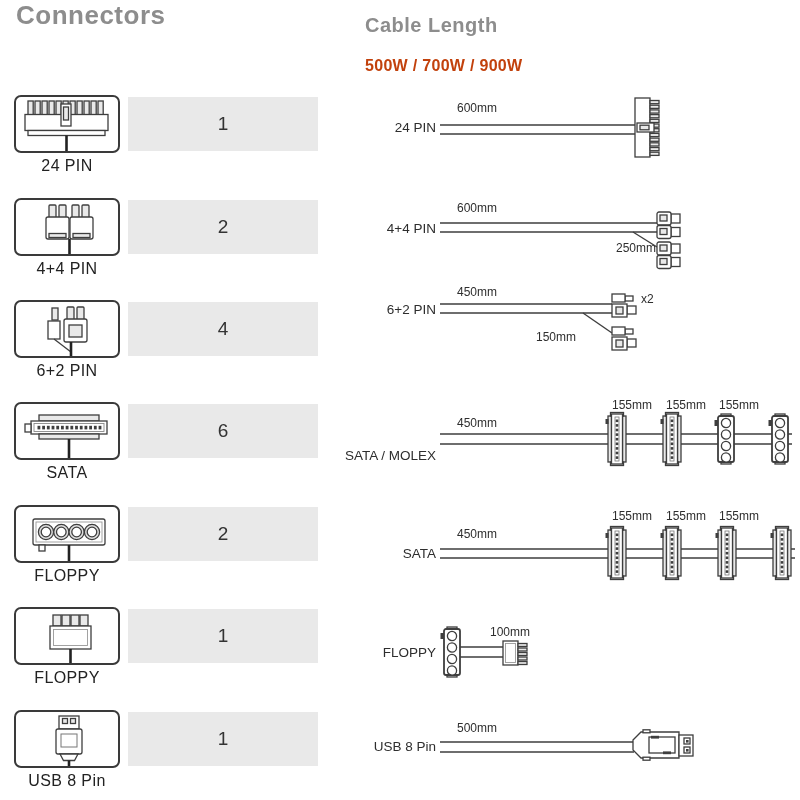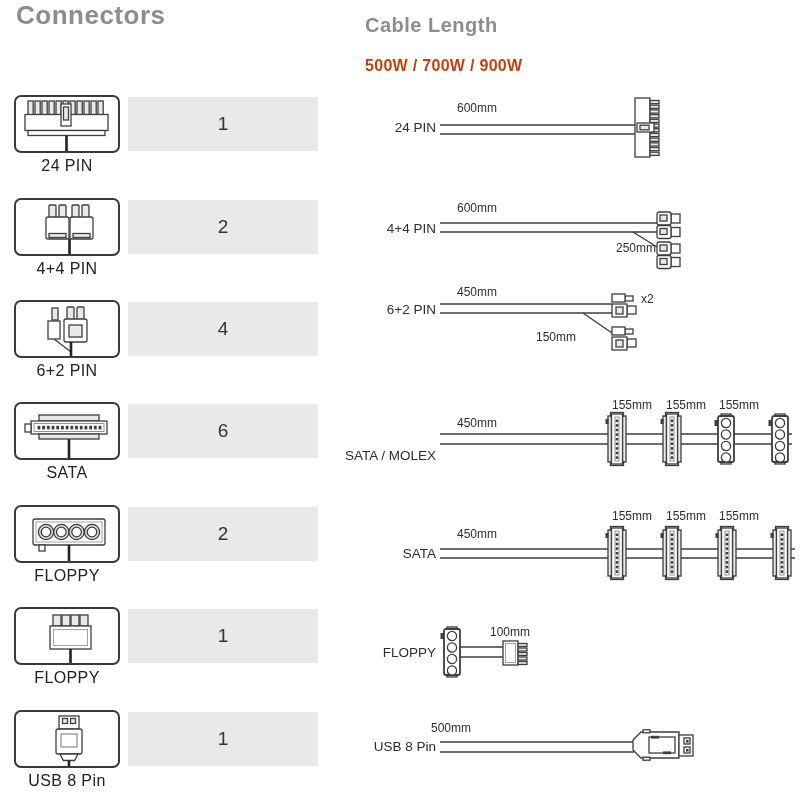--- a/index.html
+++ b/index.html
@@ -328,21 +328,21 @@
     <rect x="163" y="33" width="15" height="24" class="s fw"></rect>
     <rect x="165.5" y="35.5" width="10" height="19" fill="none" stroke="#999" stroke-width="0.9"></rect>
     <rect x="178" y="35.5" width="9" height="3" class="s fg"></rect>
       <rect x="178" y="40" width="9" height="3" class="s fg"></rect>
     <rect x="178" y="44.5" width="9" height="3" class="s fg"></rect>
       <rect x="178" y="49" width="9" height="3" class="s fg"></rect>
     <rect x="178" y="53.5" width="9" height="3" class="s fg"></rect>
   </svg>
 
   <div class="rlabel" style="top:739px">USB 8 Pin</div>
-  <div class="mlen" style="left:431px; top:721px">500mm</div>
+  <div class="mlen" style="left:457px; top:721px">500mm</div>
   <svg class="rowsvg" style="top:700px" width="460" height="80">
     <line x1="100" y1="42" x2="294" y2="42" class="cable"></line>
     <line x1="100" y1="52" x2="294" y2="52" class="cable"></line>
     <polygon points="293,40 301,32 339,32 339,58 301,58 293,50" class="s fw"></polygon>
     <rect x="303" y="29.8" width="7" height="3" class="s fw"></rect>
     <rect x="303" y="57.2" width="7" height="3" class="s fw"></rect>
     <rect x="309" y="37" width="26" height="16" class="s fw"></rect>
     <rect x="311" y="35.8" width="8" height="2.8" class="fd"></rect>
     <rect x="323" y="51.4" width="8" height="2.8" class="fd"></rect>
     <rect x="339" y="35" width="14" height="21" class="s fw"></rect>

